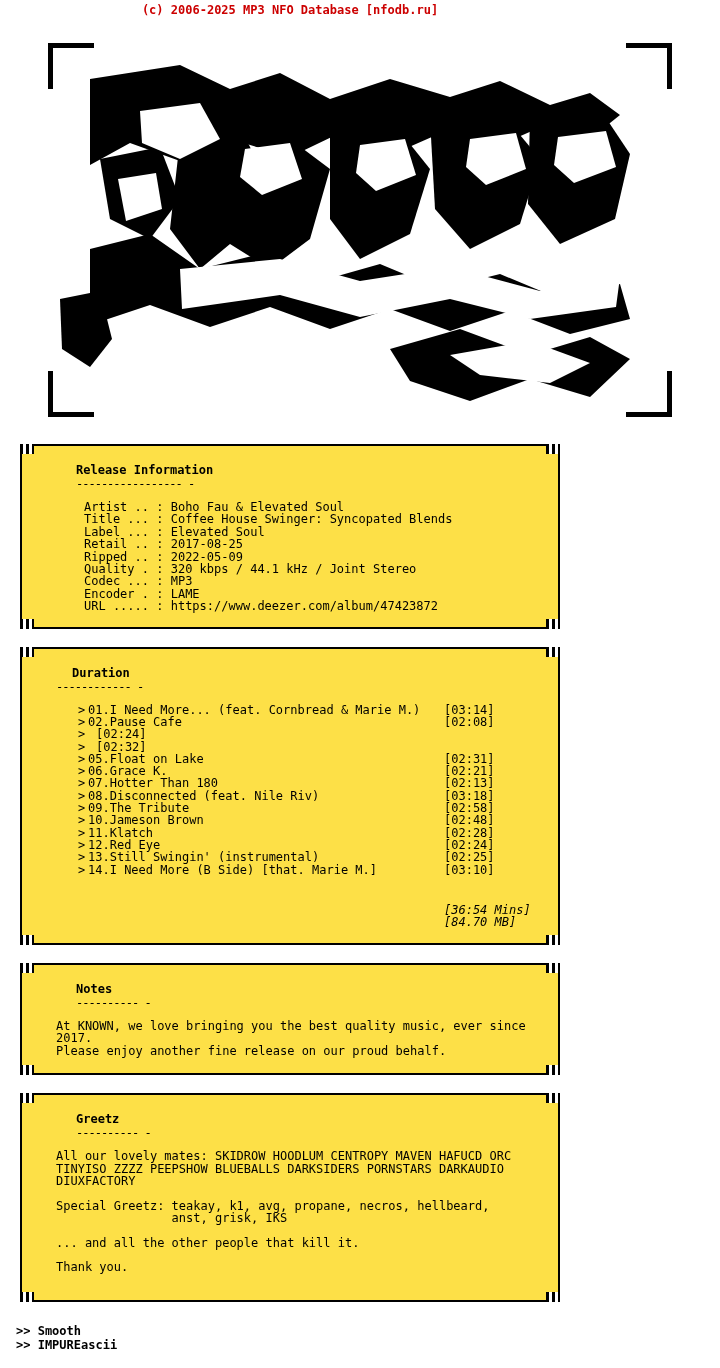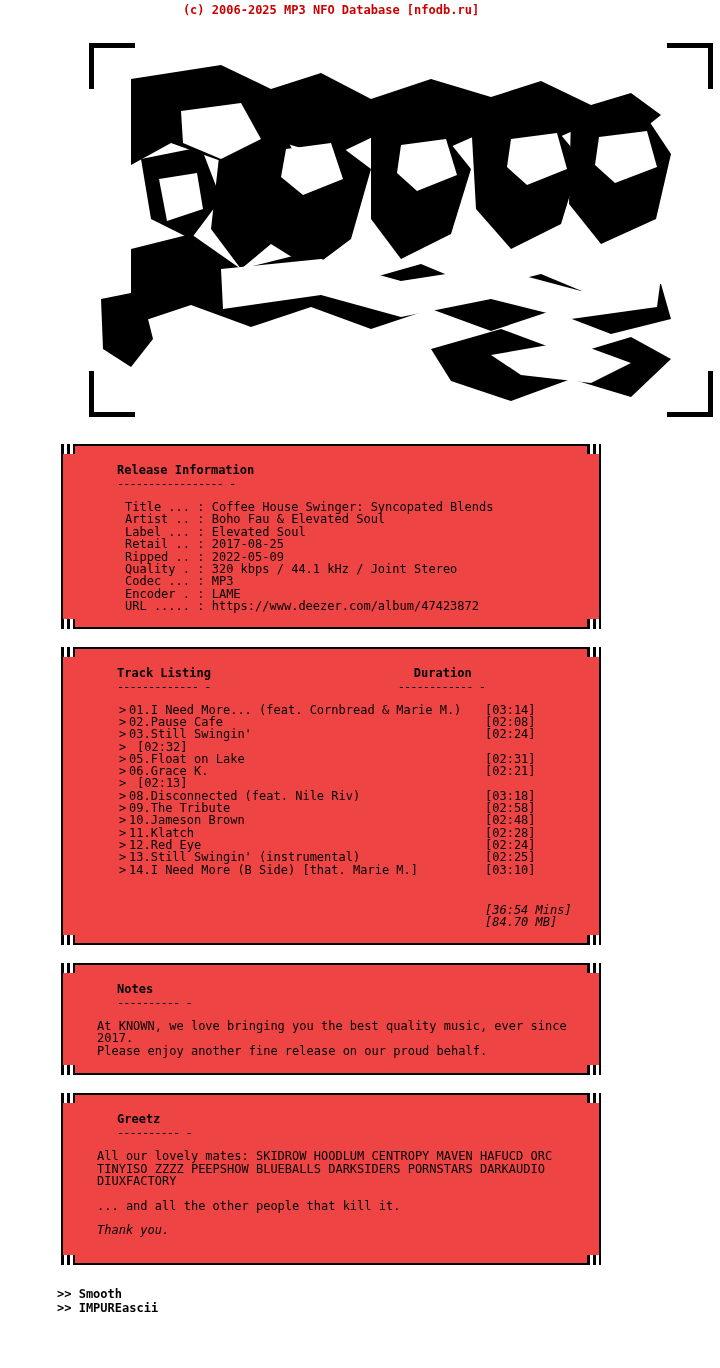--- a/index.html
+++ b/index.html
@@ -10,21 +10,20 @@
   body {
     width: 720px;
     min-height: 1368px;
     font-family: "DejaVu Sans Mono", monospace;
     color: #000000;
   }
   .page {
     position: relative;
     width: 580px;
     min-height: 1368px;
-    padding-left: 41px;
   }
   .topbar {
     text-align: center;
     color: #cc0000;
     font-family: "DejaVu Sans Mono", monospace;
     font-size: 12px;
     font-weight: bold;
     letter-spacing: 0px;
     padding-top: 3px;
     padding-bottom: 2px;
@@ -45,21 +44,21 @@
     top: 82px;
     font-family: "DejaVu Sans Mono", monospace;
     font-size: 11px;
     font-weight: bold;
     color: #000;
   }
   .box {
     position: relative;
     margin: 0 20px 18px 20px;
     border: 2px solid #000;
-    background: #ef4444;
+    background: #fde047;
     box-sizing: border-box;
   }
   .box .corner {
     position: absolute;
     width: 14px;
     height: 10px;
     background:
       repeating-linear-gradient(90deg, #000 0 3px, #fff 3px 6px);
   }
   .box .corner.tl { left: -2px; top: -2px; }
@@ -129,21 +128,21 @@
     font-size: 12px;
     line-height: 12.6px;
     margin: 6px 0 2px 0;
     white-space: pre-wrap;
   }
   .greetz-body {
     font-size: 12px;
     line-height: 12.5px;
   }
   .greetz-body p { margin: 0 0 12px 0; white-space: pre-wrap; }
-  .greetz-body p:last-child { margin-bottom: 0; font-style: italic; }
+  .greetz-body p:last-child { margin-bottom: 0; }
   .footer {
     display: flex;
     justify-content: space-between;
     padding: 4px 16px 10px 16px;
     font-size: 12px;
     font-weight: bold;
     flex-direction: column;
   }
 </style>
 </head>
@@ -194,82 +193,78 @@
 
   <div class="box">
     <span class="corner tl"></span>
     <span class="corner tr"></span>
     <span class="corner bl"></span>
     <span class="corner br"></span>
     <div class="box-inner">
       <div class="sec-title">Release Information</div>
       <div class="sec-rule">----------------- -</div>
       <div class="info-list">
+        <span class="info-line">Artist .. : Boho Fau &amp; Elevated Soul</span>
         <span class="info-line">Title ... : Coffee House Swinger: Syncopated Blends</span>
-        <span class="info-line">Artist .. : Boho Fau &amp; Elevated Soul</span>
         <span class="info-line">Label ... : Elevated Soul</span>
         <span class="info-line">Retail .. : 2017-08-25</span>
         <span class="info-line">Ripped .. : 2022-05-09</span>
         <span class="info-line">Quality . : 320 kbps / 44.1 kHz / Joint Stereo</span>
         <span class="info-line">Codec ... : MP3</span>
         <span class="info-line">Encoder . : LAME</span>
         <span class="info-line">URL ..... : https://www.deezer.com/album/47423872</span>
       </div>
     </div>
   </div>
 
   <div class="box">
     <span class="corner tl"></span>
     <span class="corner tr"></span>
     <span class="corner bl"></span>
     <span class="corner br"></span>
     <div class="box-inner">
       <div class="title-row">
-        <div>
-          <div class="sec-title">Track Listing</div>
-          <div class="sec-rule">------------- -</div>
-        </div>
         <div class="title-right">
           <div class="sec-title" style="margin-left:16px">Duration</div>
           <div class="sec-rule" style="margin-left:0">------------ -</div>
         </div>
       </div>
 
       <div class="track-list">
         <div class="track-line">
           <span class="tk-num">&gt;</span>
           <span class="tk-name"><span>01.</span><span>I Need More... (feat. Cornbread &amp; Marie M.)</span></span>
           <span class="tk-dur">[03:14]</span>
         </div>
         <div class="track-line">
           <span class="tk-num">&gt;</span>
           <span class="tk-name"><span>02.</span><span>Pause Cafe</span></span>
           <span class="tk-dur">[02:08]</span>
         </div>
         <div class="track-line">
           <span class="tk-num">&gt;</span>
-          <span class="tk-name"><span>03.</span><span>Still Swingin'</span></span>
           <span class="tk-dur">[02:24]</span>
         </div>
         <div class="track-line">
           <span class="tk-num">&gt;</span>
           <span class="tk-dur">[02:32]</span>
         </div>
         <div class="track-line">
           <span class="tk-num">&gt;</span>
           <span class="tk-name"><span>05.</span><span>Float on Lake</span></span>
           <span class="tk-dur">[02:31]</span>
         </div>
         <div class="track-line">
           <span class="tk-num">&gt;</span>
           <span class="tk-name"><span>06.</span><span>Grace K.</span></span>
           <span class="tk-dur">[02:21]</span>
         </div>
         <div class="track-line">
           <span class="tk-num">&gt;</span>
+          <span class="tk-name"><span>07.</span><span>Hotter Than 180</span></span>
           <span class="tk-dur">[02:13]</span>
         </div>
         <div class="track-line">
           <span class="tk-num">&gt;</span>
           <span class="tk-name"><span>08.</span><span>Disconnected (feat. Nile Riv)</span></span>
           <span class="tk-dur">[03:18]</span>
         </div>
         <div class="track-line">
           <span class="tk-num">&gt;</span>
           <span class="tk-name"><span>09.</span><span>The Tribute</span></span>
@@ -333,20 +328,22 @@
     <span class="corner tr"></span>
     <span class="corner bl"></span>
     <span class="corner br"></span>
     <div class="box-inner" style="padding-bottom:26px;">
       <div class="sec-title">Greetz</div>
       <div class="sec-rule">---------- -</div>
       <div class="greetz-body">
         <p>All our lovely mates: SKIDROW HOODLUM CENTROPY MAVEN HAFUCD ORC
 TINYISO ZZZZ PEEPSHOW BLUEBALLS DARKSIDERS PORNSTARS DARKAUDIO
 DIUXFACTORY</p>
+        <p>Special Greetz: teakay, k1, avg, propane, necros, hellbeard,
+                anst, grisk, IKS</p>
         <p>... and all the other people that kill it.</p>
         <p>Thank you.</p>
       </div>
     </div>
   </div>
 
   <div class="footer">
     <span>&gt;&gt; Smooth</span>
     <span>&gt;&gt; IMPUREascii</span>
   </div>

